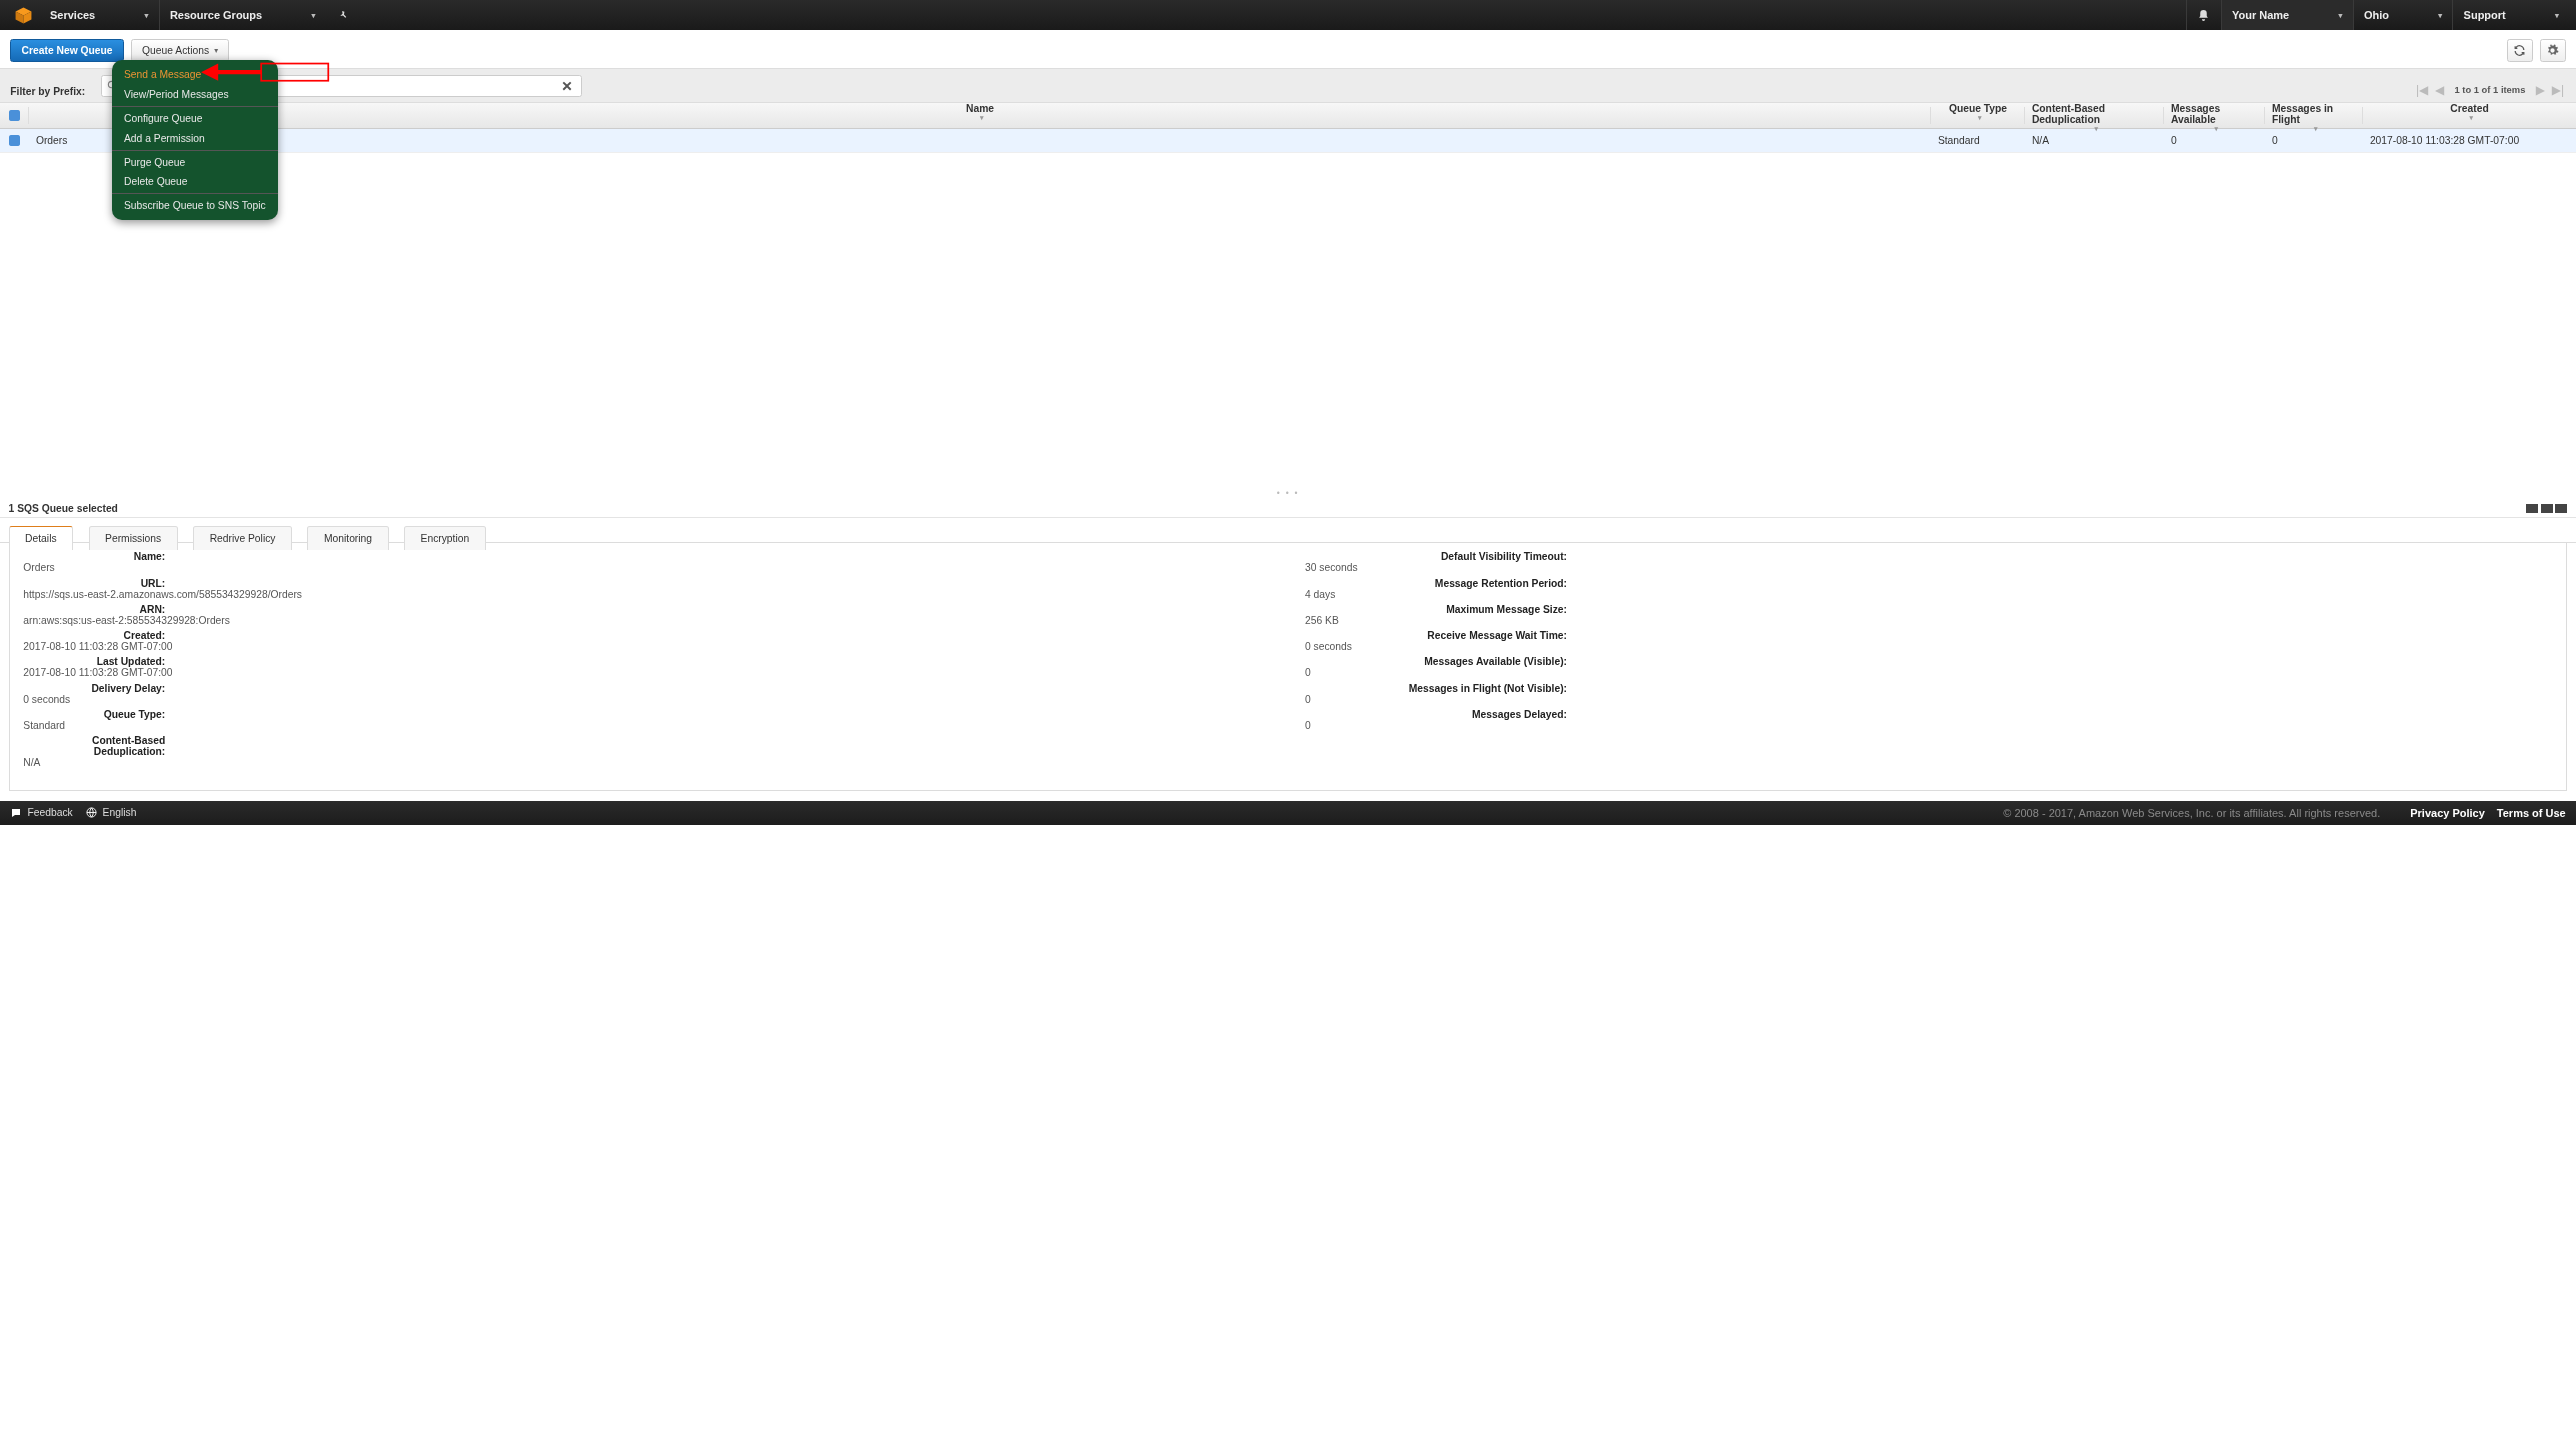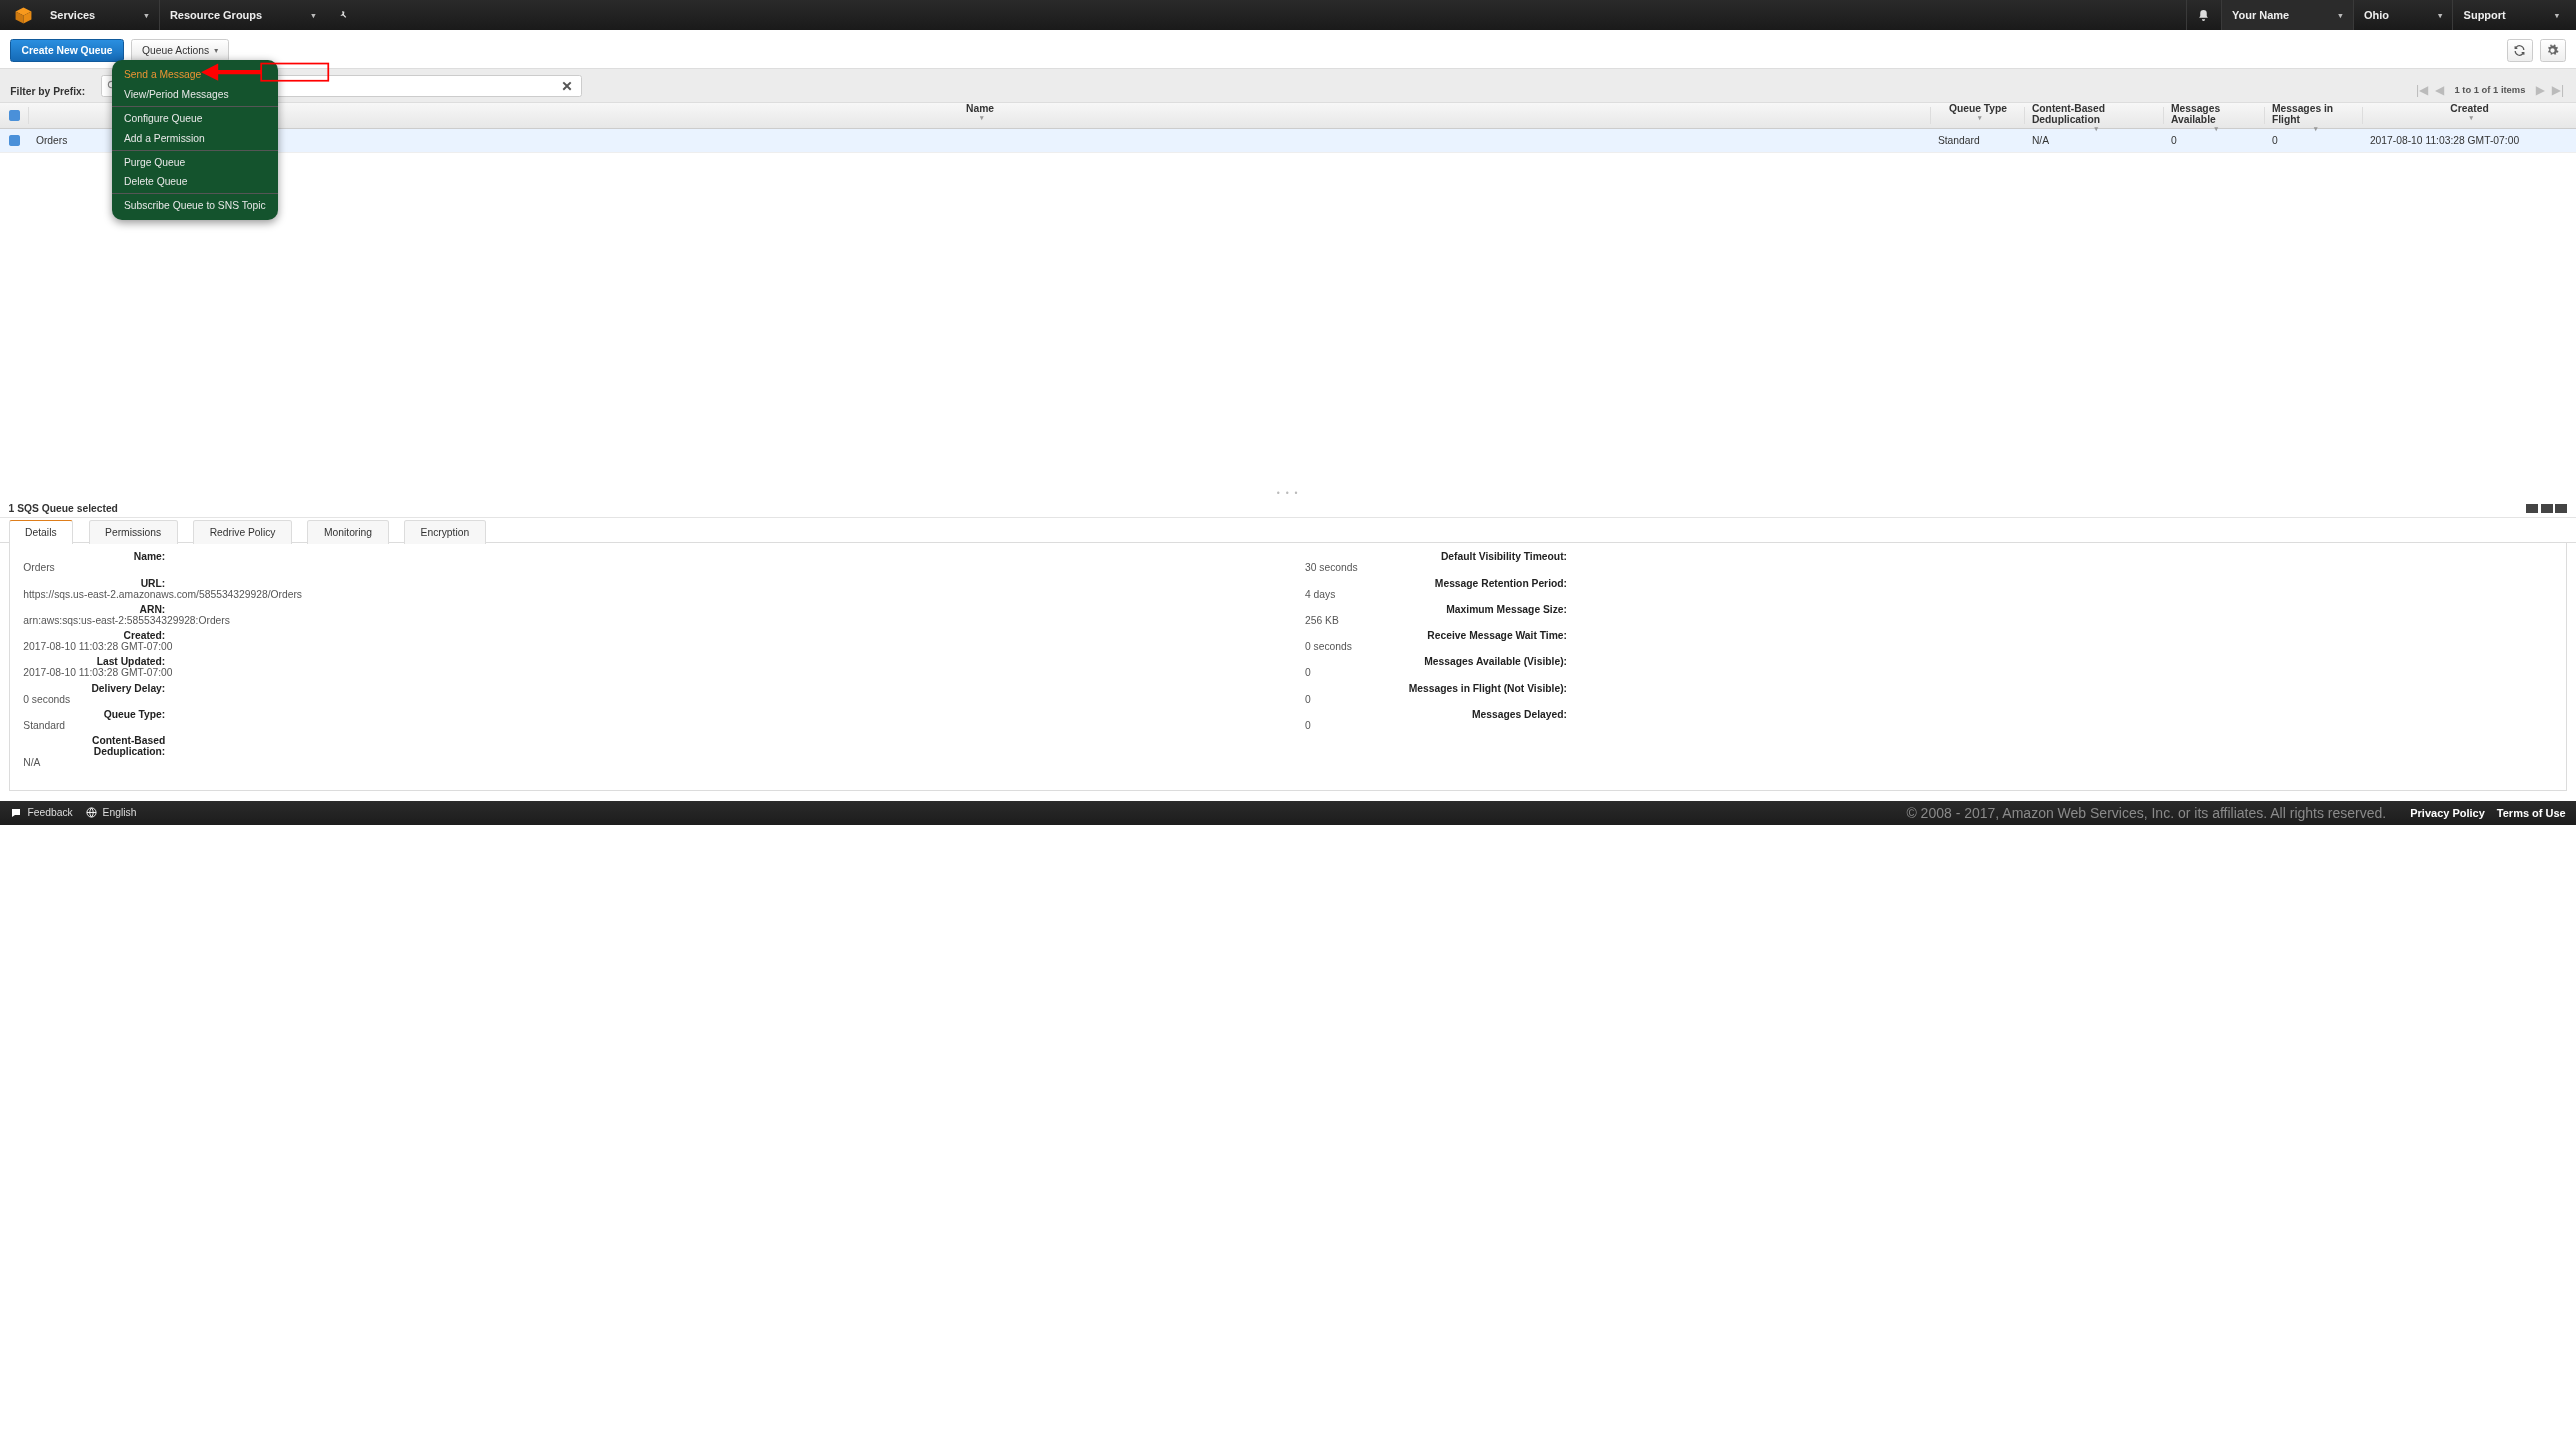--- a/index.html
+++ b/index.html
@@ -139,21 +139,21 @@
 }
 .layout-icons .li.split { background: linear-gradient(#444 50%, #fff 50%, #444 52%); }
 
 .tabs {
   display: flex; gap: 15.5px; padding: 0 8.6px; align-items: flex-end;
   border-bottom: 0.9px solid #dcdcdc;
 }
 .tab {
   padding: 6px 15.5px 5.2px; border: 0.9px solid #dcdcdc; border-bottom: none;
   background: #f7f7f7; border-radius: 2.6px 2.6px 0 0; font-size: 10.3px;
-  color: #333; cursor: pointer; position: relative; top: 2px;
+  color: #333; cursor: pointer; position: relative; top: 8px;
 }
 .tab.active {
   background: #fff; border-top: 1.7px solid #de7d1a; font-weight: normal;
 }
 
 .details-body {
   display: flex; padding: 8.6px 13.7px 17px; gap: 34px;
   border: 0.9px solid #dcdcdc; border-top: none; margin: 0 8.6px;
 }
 .kv-col { flex: 1; }
@@ -164,21 +164,21 @@
 .kv .v { color: #555; }
 
 
 .footer {
   background: linear-gradient(#2b2b2b, #1c1c1c); height: 24px;
   display: flex; align-items: center; padding: 0 10.3px; color: #ddd;
   font-size: 10.3px; position: relative;
 }
 .footer .fitem { display: flex; align-items: center; gap: 5.2px; margin-right: 13.7px; cursor: pointer;}
 .footer .spacer { flex: 1; }
-.footer .copy { color: #8a8a8a; font-size: 14px; margin-right: 12px;}
+.footer .copy { color: #8a8a8a; font-size: 11px; margin-right: 18px;}
 .footer a { color: #fff; text-decoration: none; margin-left: 12px; font-weight: bold; font-size: 11px;}
 
 svg { display: block; }
 </style>
 </head>
 <body>
 
 <div class="navbar">
   <span class="cube-icon">
     <svg viewBox="0 0 24 24" width="19" height="19">

